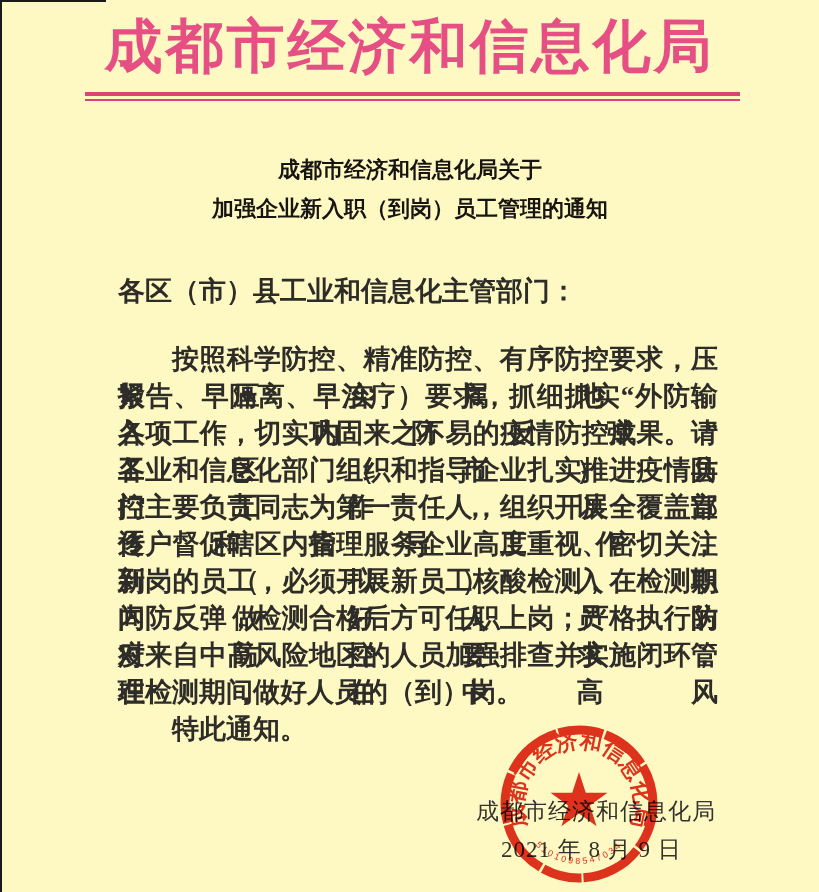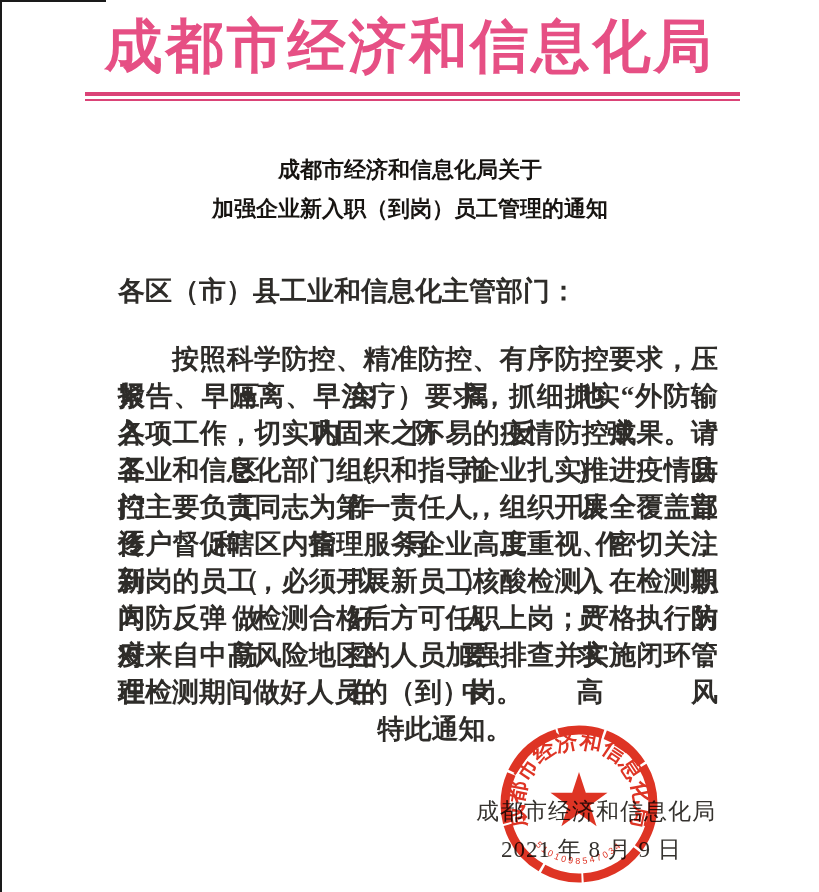--- a/index.html
+++ b/index.html
@@ -6,21 +6,21 @@
     --letterhead-pink:#e64f84;
     --rule-pink:#db4377;
     --seal-red:#dd2b1b;
     --ink:#2e2c29;
     --title-ink:#171411;
   }
   html,body{margin:0;padding:0;background:#888;}
   .page{
     position:relative;
     width:819px;height:892px;
-    background:#ffffff;
+    background:#fef9c3;
     overflow:hidden;
     font-family:"Liberation Serif","DejaVu Serif",serif;
   }
   .scan-edge-left{
     position:absolute;left:0;top:0;width:2px;height:892px;background:#1a1a1a;
   }
   .scan-edge-top{
     position:absolute;left:0;top:0;width:106px;height:2px;background:#1a1a1a;
   }
   .letterhead{
@@ -44,21 +44,21 @@
     font-family:"Liberation Serif","DejaVu Serif",serif;
   }
   .body-text{
     position:absolute;left:118px;top:273px;width:600px;
     color:var(--ink);
     font-size:27px;line-height:37px;font-weight:bold;
   }
   .bline{height:37px;white-space:nowrap;}
   .bline.fill{white-space:normal;text-align:justify;text-align-last:justify;}
   .bline.indent-fill{white-space:normal;text-align:justify;text-align-last:justify;text-indent:2em;margin-top:31px;}
-  .bline.indent{text-indent:2em;text-align:center;}
+  .bline.indent{text-indent:2em;}
   .signature-org{
     position:absolute;left:476px;top:796px;
     color:#35322e;font-size:23px;letter-spacing:1px;white-space:nowrap;
   }
   .signature-date{
     position:absolute;left:501px;top:834px;
     color:#35322e;font-size:23px;letter-spacing:1px;white-space:nowrap;
   }
   .seal{
     position:absolute;left:497px;top:722px;width:164px;height:164px;

